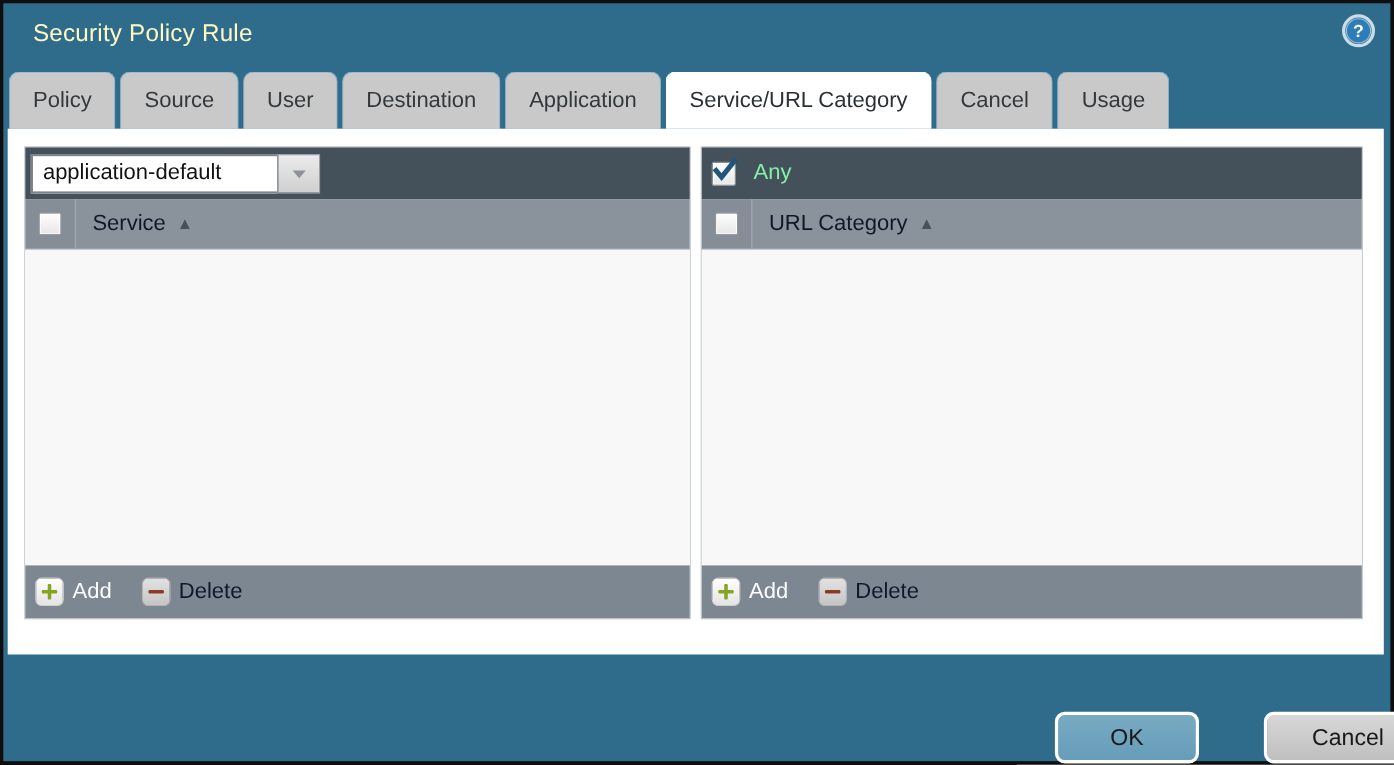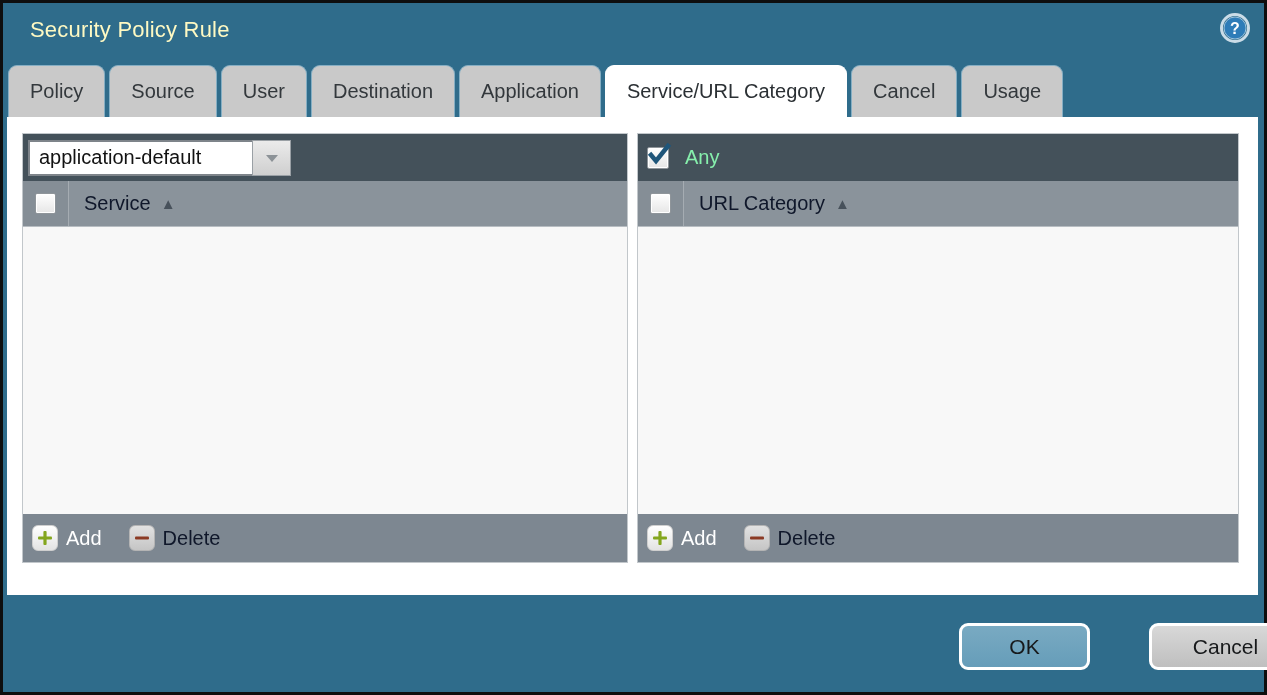--- a/index.html
+++ b/index.html
@@ -179,21 +179,21 @@
     flex: none;
   }
   .tool-icon.add    { background: linear-gradient(#FFFFFF, #E3E3E3); border: 1px solid #CFCFCF; }
   .tool-icon.delete { background: linear-gradient(#E2E2E2, #C5C5C5); border: 1px solid #B4B4B4; }
   .tool-label.add    { color: #FFFFFF; font-size: 20px; }
   .tool-label.delete { color: #0f172a; font-size: 20px; }
 
   
   .btn {
     position: absolute;
-    top: 620px;
+    top: 644px;
     height: 47px;
     box-sizing: border-box;
     border: 3px solid #FFFFFF;
     border-radius: 9px;
     font-size: 21px;
     color: #17191B;
     display: flex;
     align-items: center;
     justify-content: center;
     cursor: pointer;

